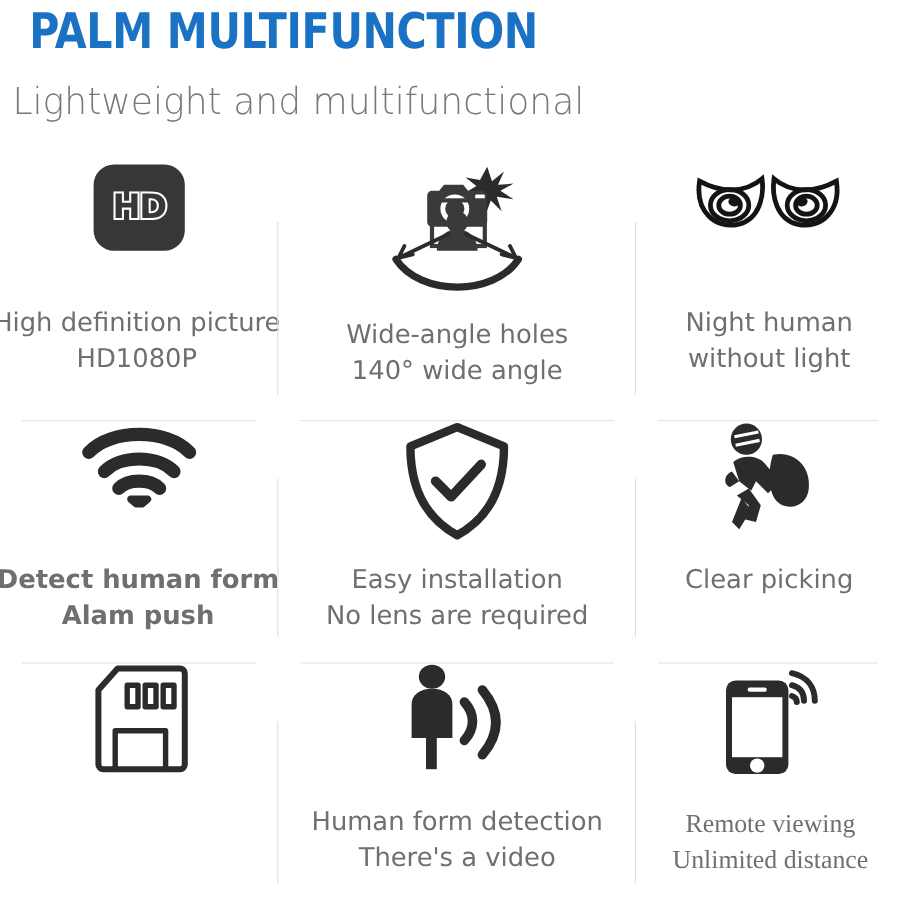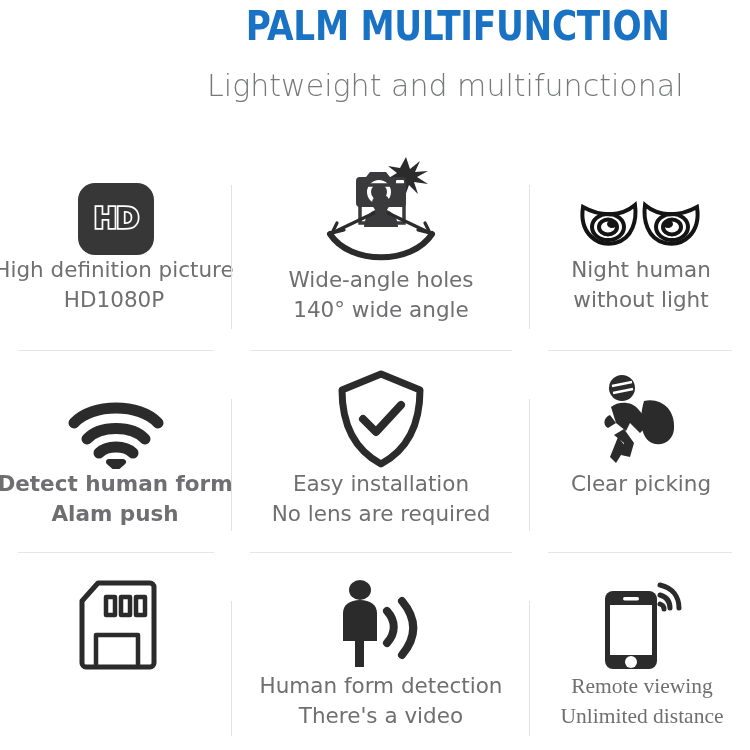--- a/index.html
+++ b/index.html
@@ -18,21 +18,21 @@
     width: 750px;
     height: 750px;
     background: #ffffff;
     overflow: hidden;
   }
 
   
   .header {
     width: 694px;
     padding-top: 2px;
-    text-align: right;
+    text-align: left;
   }
   .title {
     font-family: "DejaVu Sans Condensed", "Liberation Sans Narrow", "Liberation Sans", sans-serif;
     font-size: 41px;
     font-weight: 700;
     letter-spacing: -0.3px;
     line-height: 48px;
     color: #1a72c4;
     white-space: nowrap;
     transform: scaleX(0.93);
@@ -84,21 +84,21 @@
     bottom: 0;
     left: 18px;
     right: 18px;
     height: 1px;
     background: #e6e6e6;
   }
 
   .icon-wrap {
     height: 118px;
     display: flex;
-    align-items: flex-end;
+    align-items: flex-start;
     justify-content: center;
   }
   .icon-wrap.tall { height: 128px; }
 
   .labels {
     text-align: center;
     color: #6f6f71;
     font-size: 21.5px;
     line-height: 30px;
     font-weight: 400;

